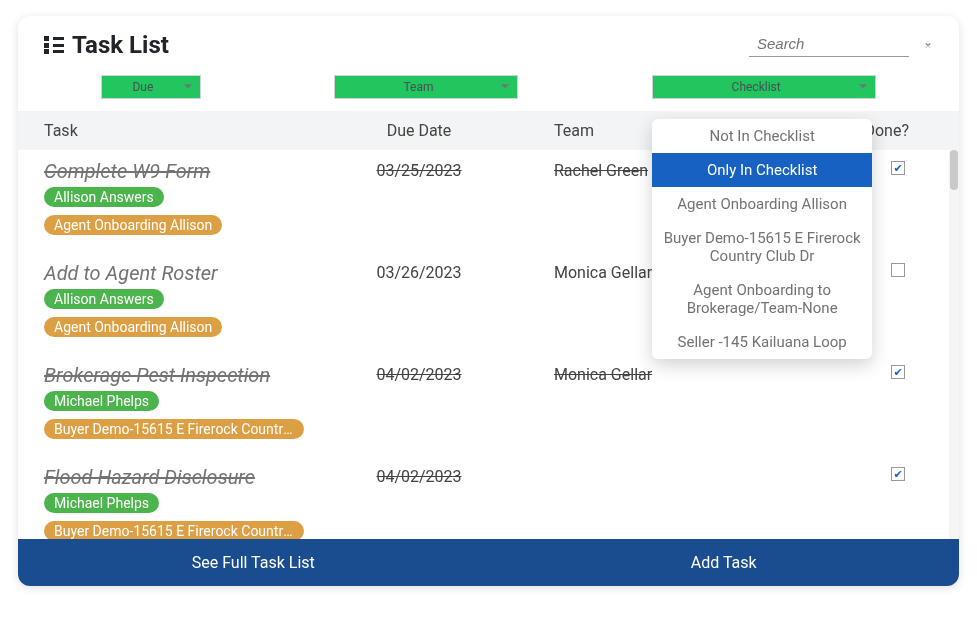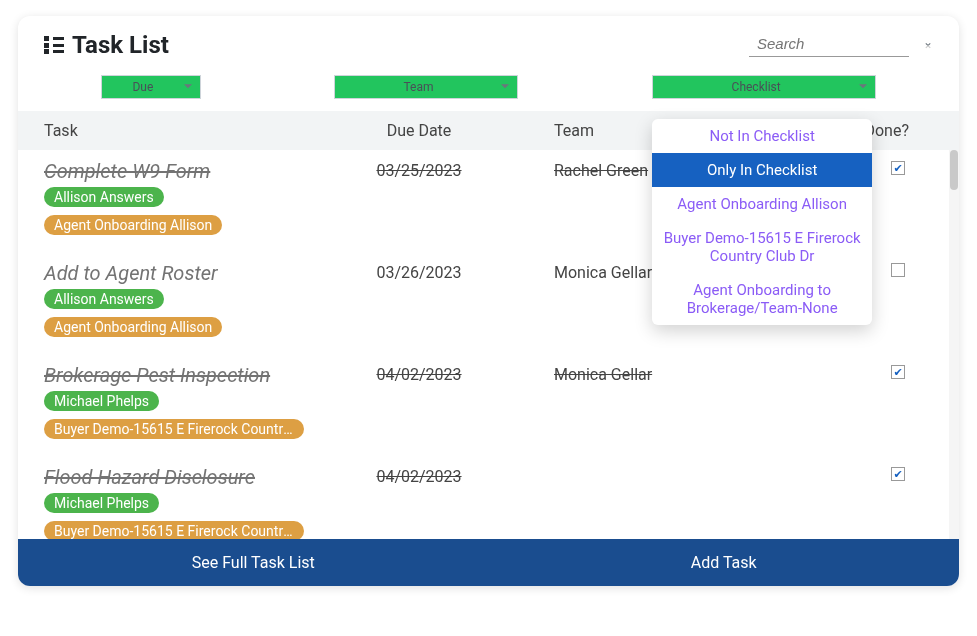--- a/index.html
+++ b/index.html
@@ -56,21 +56,21 @@
     .select::after {
       content:""; position:absolute; right:8px; top:50%; transform:translateY(-35%);
       border:4px solid transparent; border-top-color:#6c757d;
     }
 
     .dropdown {
       position:absolute; top: 44px; left: 0; width: 220px;
       background:#fff; box-shadow:0 6px 18px rgba(0,0,0,0.18); border-radius:6px;
       z-index: 100; overflow:hidden;
     }
-    .dropdown .opt { padding:8px 10px; font-size:15px; text-align:center; color:#8b5cf6; cursor:pointer; }
+    .dropdown .opt { padding:8px 10px; font-size:15px; text-align:center; color:#737373; cursor:pointer; }
     .dropdown .opt.selected { background:#1661c1; color:#fff; }
 
     .thead {
       display:grid; grid-template-columns: 300px 170px 250px 1fr;
       background:#f2f4f5; color:#444; font-size:16px; padding: 10px 26px;
     }
     .thead .c-due { text-align:center; padding-right:20px; }
     .thead .c-team { padding-left:40px; }
     .thead .c-done { text-align:right; padding-right:24px; }
 
@@ -149,20 +149,21 @@
     <div class="checklist-wrap">
       <div class="select widest">
         <span>Checklist</span>
       </div>
       <div class="dropdown" id="checklist-dd">
           <div class="opt">Not In Checklist</div>
           <div class="opt selected">Only In Checklist</div>
           <div class="opt">Agent Onboarding Allison</div>
           <div class="opt">Buyer Demo-15615 E Firerock Country Club Dr</div>
           <div class="opt">Agent Onboarding to Brokerage/Team-None</div>
+          <div class="opt">Seller -145 Kailuana Loop</div>
         </div>
     </div>
   </div>
 
   <div class="thead">
     <div class="c-task">Task</div>
     <div class="c-due">Due Date</div>
     <div class="c-team">Team</div>
     <div class="c-done">Done?</div>
   </div>

